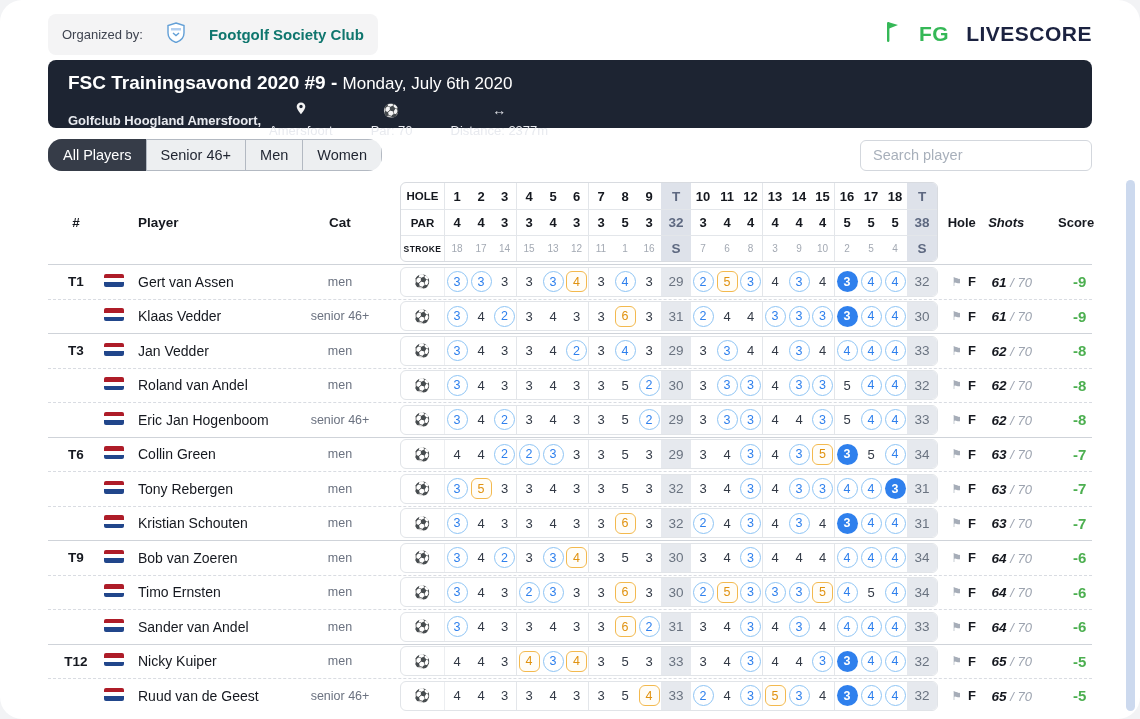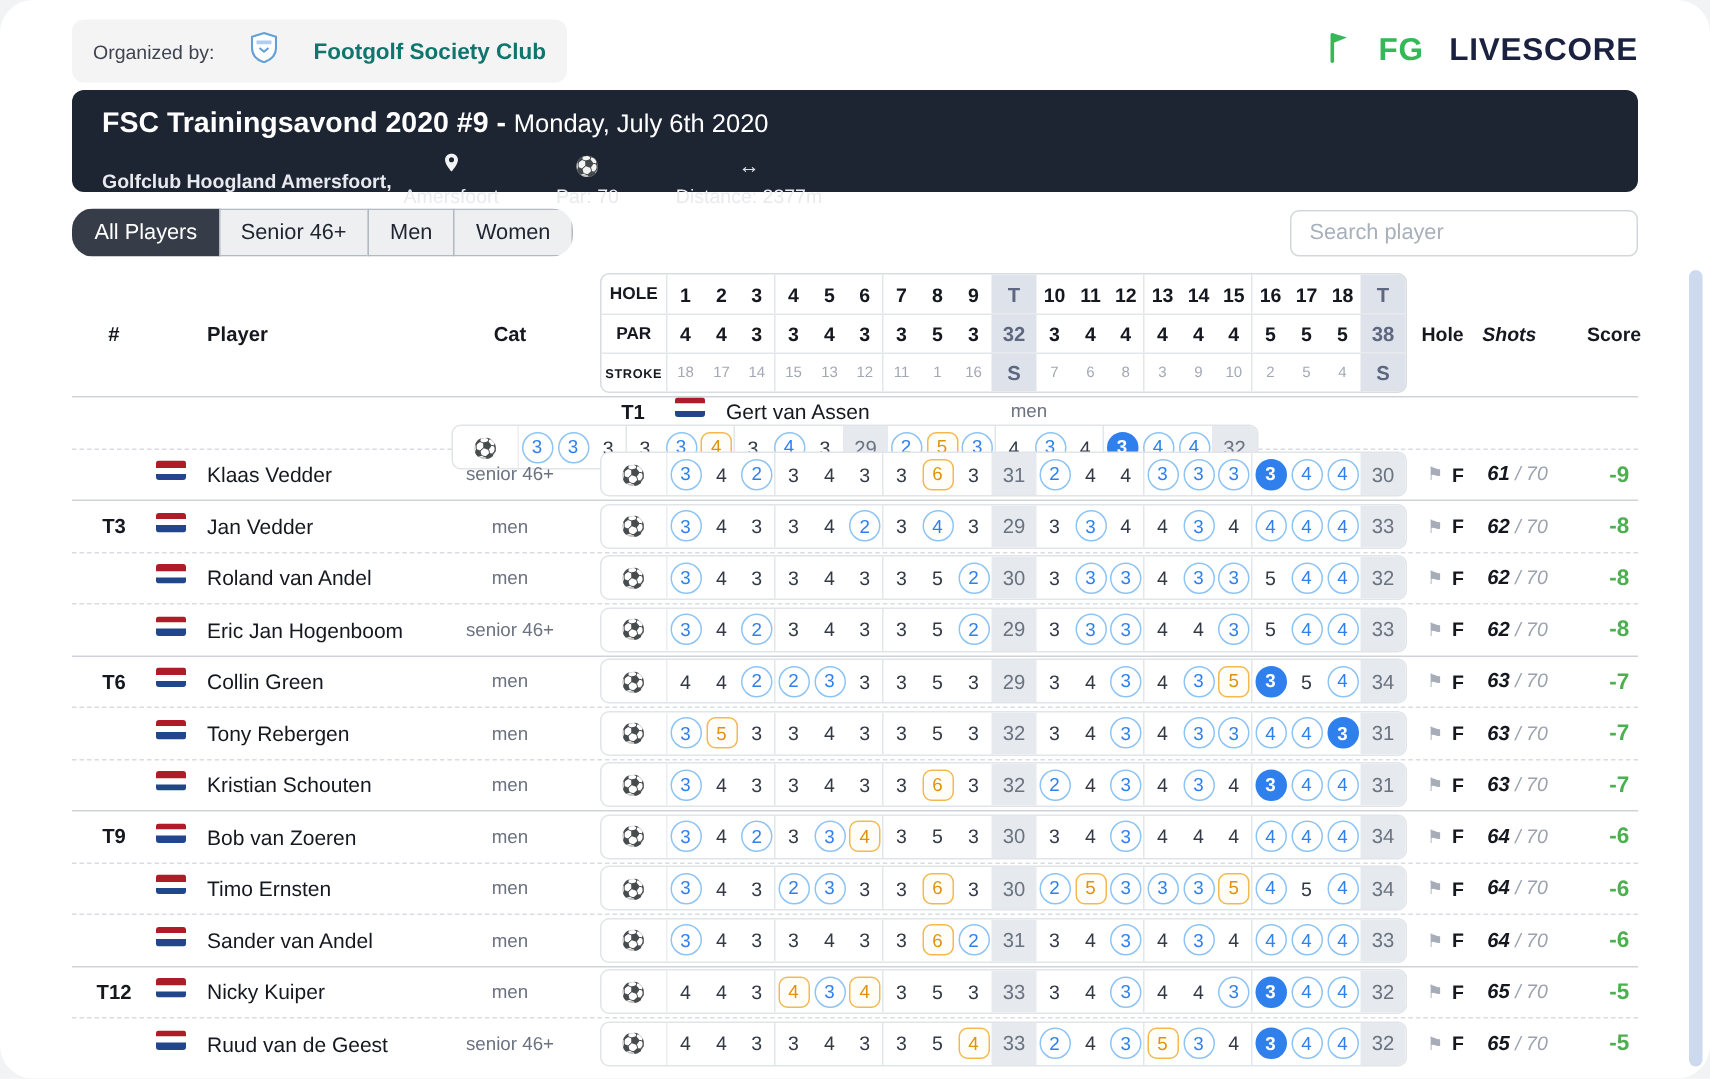--- a/index.html
+++ b/index.html
@@ -60,21 +60,21 @@
   .hlabel.small { font-size:8.5px; letter-spacing:.4px; }
   .stroke-v { font-size:10px; color:#a3a9b3; font-weight:400; }
   .gb { border-right:1px solid #e3e6ea; }
   .tcol { background:#dee2ea; color:#5d6880; font-weight:700; font-size:13.5px; }
   .hdr-cols { font-weight:700; font-size:13px; color:#15181f; }
 
   
   .rows { margin-top:2px; }
   .prow { display:flex; align-items:center; height:34.5px; border-top:1px dashed #d9dce2; cursor:pointer; }
   .prow.gstart { border-top:1px solid #cfd3d9; }
-  .rows .prow:first-child { border-top:1px solid #cfd3d9;flex-direction:column; }
+  .rows .prow:first-child { border-top:1px solid #cfd3d9; }
   .strip { width:538px; flex:none; border:1px solid #e1e4e8; border-radius:6px; background:#fff; overflow:hidden; }
   .strip .sgrid { height:28px; }
   .ballc { display:flex; align-items:center; justify-content:center; font-size:13px; color:#c7cbd2; align-self:stretch; border-right:1px solid #eceef1; }
   .scell { display:flex; align-items:center; justify-content:center; align-self:stretch; font-size:13px; color:#333a46; }
   .badge { width:21px; height:21px; display:flex; align-items:center; justify-content:center; font-size:12.5px; border-radius:50%; }
   .badge.birdie { border:1.6px solid #8ec4f4; color:#2f80ed; background:#fff; }
   .badge.eagle { background:#2f80ed; color:#fff; font-weight:700; }
   .badge.bogey { border:1.6px solid #f3b94e; color:#e0920f; border-radius:6px; background:#fffdf8; }
   .ttl { align-self:stretch; display:flex; align-items:center; justify-content:center; background:#e6e9ee; color:#6a7380; font-weight:400; font-size:13.5px; }
   .fflag { color:#a6adb8; font-size:12px; }

